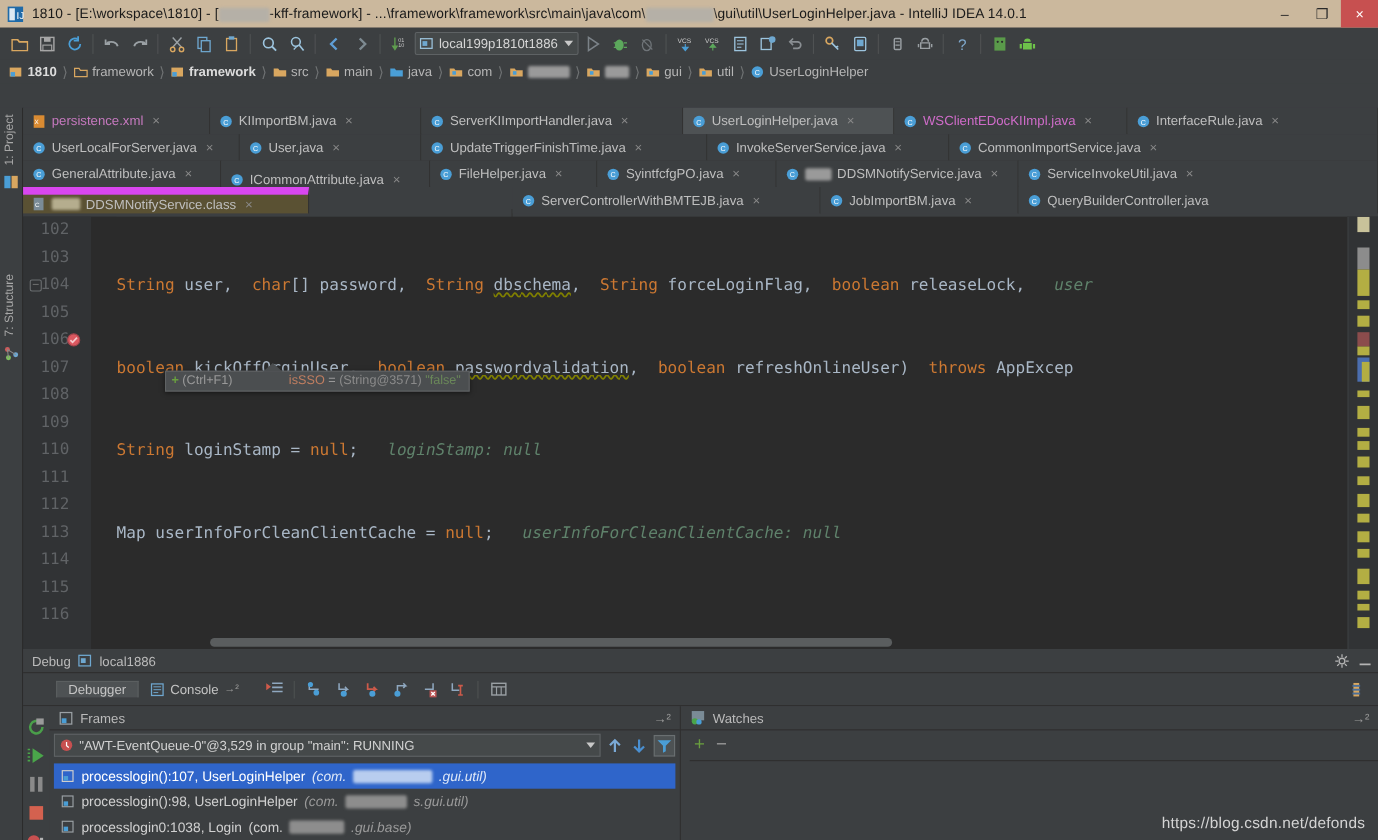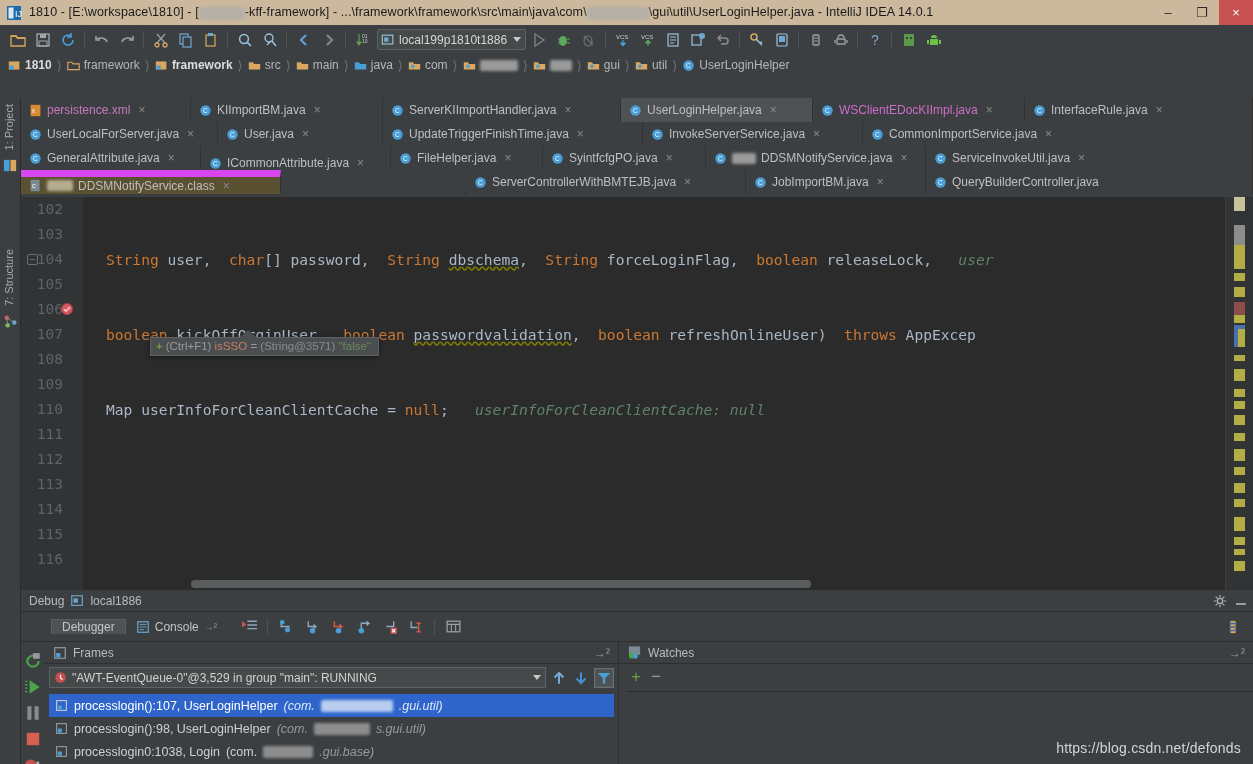--- a/index.html
+++ b/index.html
@@ -136,21 +136,21 @@
   
   .tooltip {
     position: absolute; left: 150px; top: 337px; z-index: 30;
     background: #4b4e50; border: 1px solid #5f6263;
     padding: 2px 7px 3px 5px; font-size: 11.5px; color: #bbbbbb;
     font-family: "Liberation Sans", sans-serif; white-space: nowrap;
     box-shadow: 0 1px 4px rgba(0,0,0,0.5);
   }
   .tooltip .plus { color: #6a9f3f; font-weight: bold; margin-right: 3px; }
   .tooltip .key  { color: #999; }
-  .tooltip .var  { color: #c07e60; }
+  .tooltip .var  { color: #c07e60; margin-left: 48px; }
   .tooltip .typ  { color: #8a8a8a; }
   .tooltip .val  { color: #6a8759; }
   .tt-arrow { position: absolute; left: 88px; top: -8px; width: 0; height: 0;
               border-left: 9px solid transparent; border-right: 9px solid transparent;
               border-bottom: 8px solid #4b4e50; }
 
   
   .hscroll { position: absolute; left: 85px; bottom: 2px; height: 8px; width: 620px; background: #5a5d5e; border-radius: 4px; }
 
   
@@ -738,20 +738,21 @@
       </div>
 
       <div class="foldmk" style="top:57px;">–</div>
     </div>
 
     <div class="foldcol"></div>
 
     <div class="code">
       <div class="cl"><span class="kw">String</span> user,  <span class="kw">char</span>[] password,  <span class="kw">String</span> <span class="sq">dbschema</span>,  <span class="kw">String</span> forceLoginFlag,  <span class="kw">boolean</span> releaseLock,   <span class="hint">user</span></div>
       <div class="cl"><span class="kw">boolean</span> kick<span class="sq">OffOrginUser</span>,  <span class="kw">boolean</span> <span class="sq">passwordvalidation</span>,  <span class="kw">boolean</span> refreshOnlineUser)  <span class="kw">throws</span> AppExcep</div>
+      <div class="cl"><span class="kw">String</span> loginStamp = <span class="kw">null</span>;   <span class="hint">loginStamp: null</span></div>
       <div class="cl">Map userInfoForCleanClientCache = <span class="kw">null</span>;   <span class="hint">userInfoForCleanClientCache: null</span></div>
       
       
       
       
       
       
       
       
       

